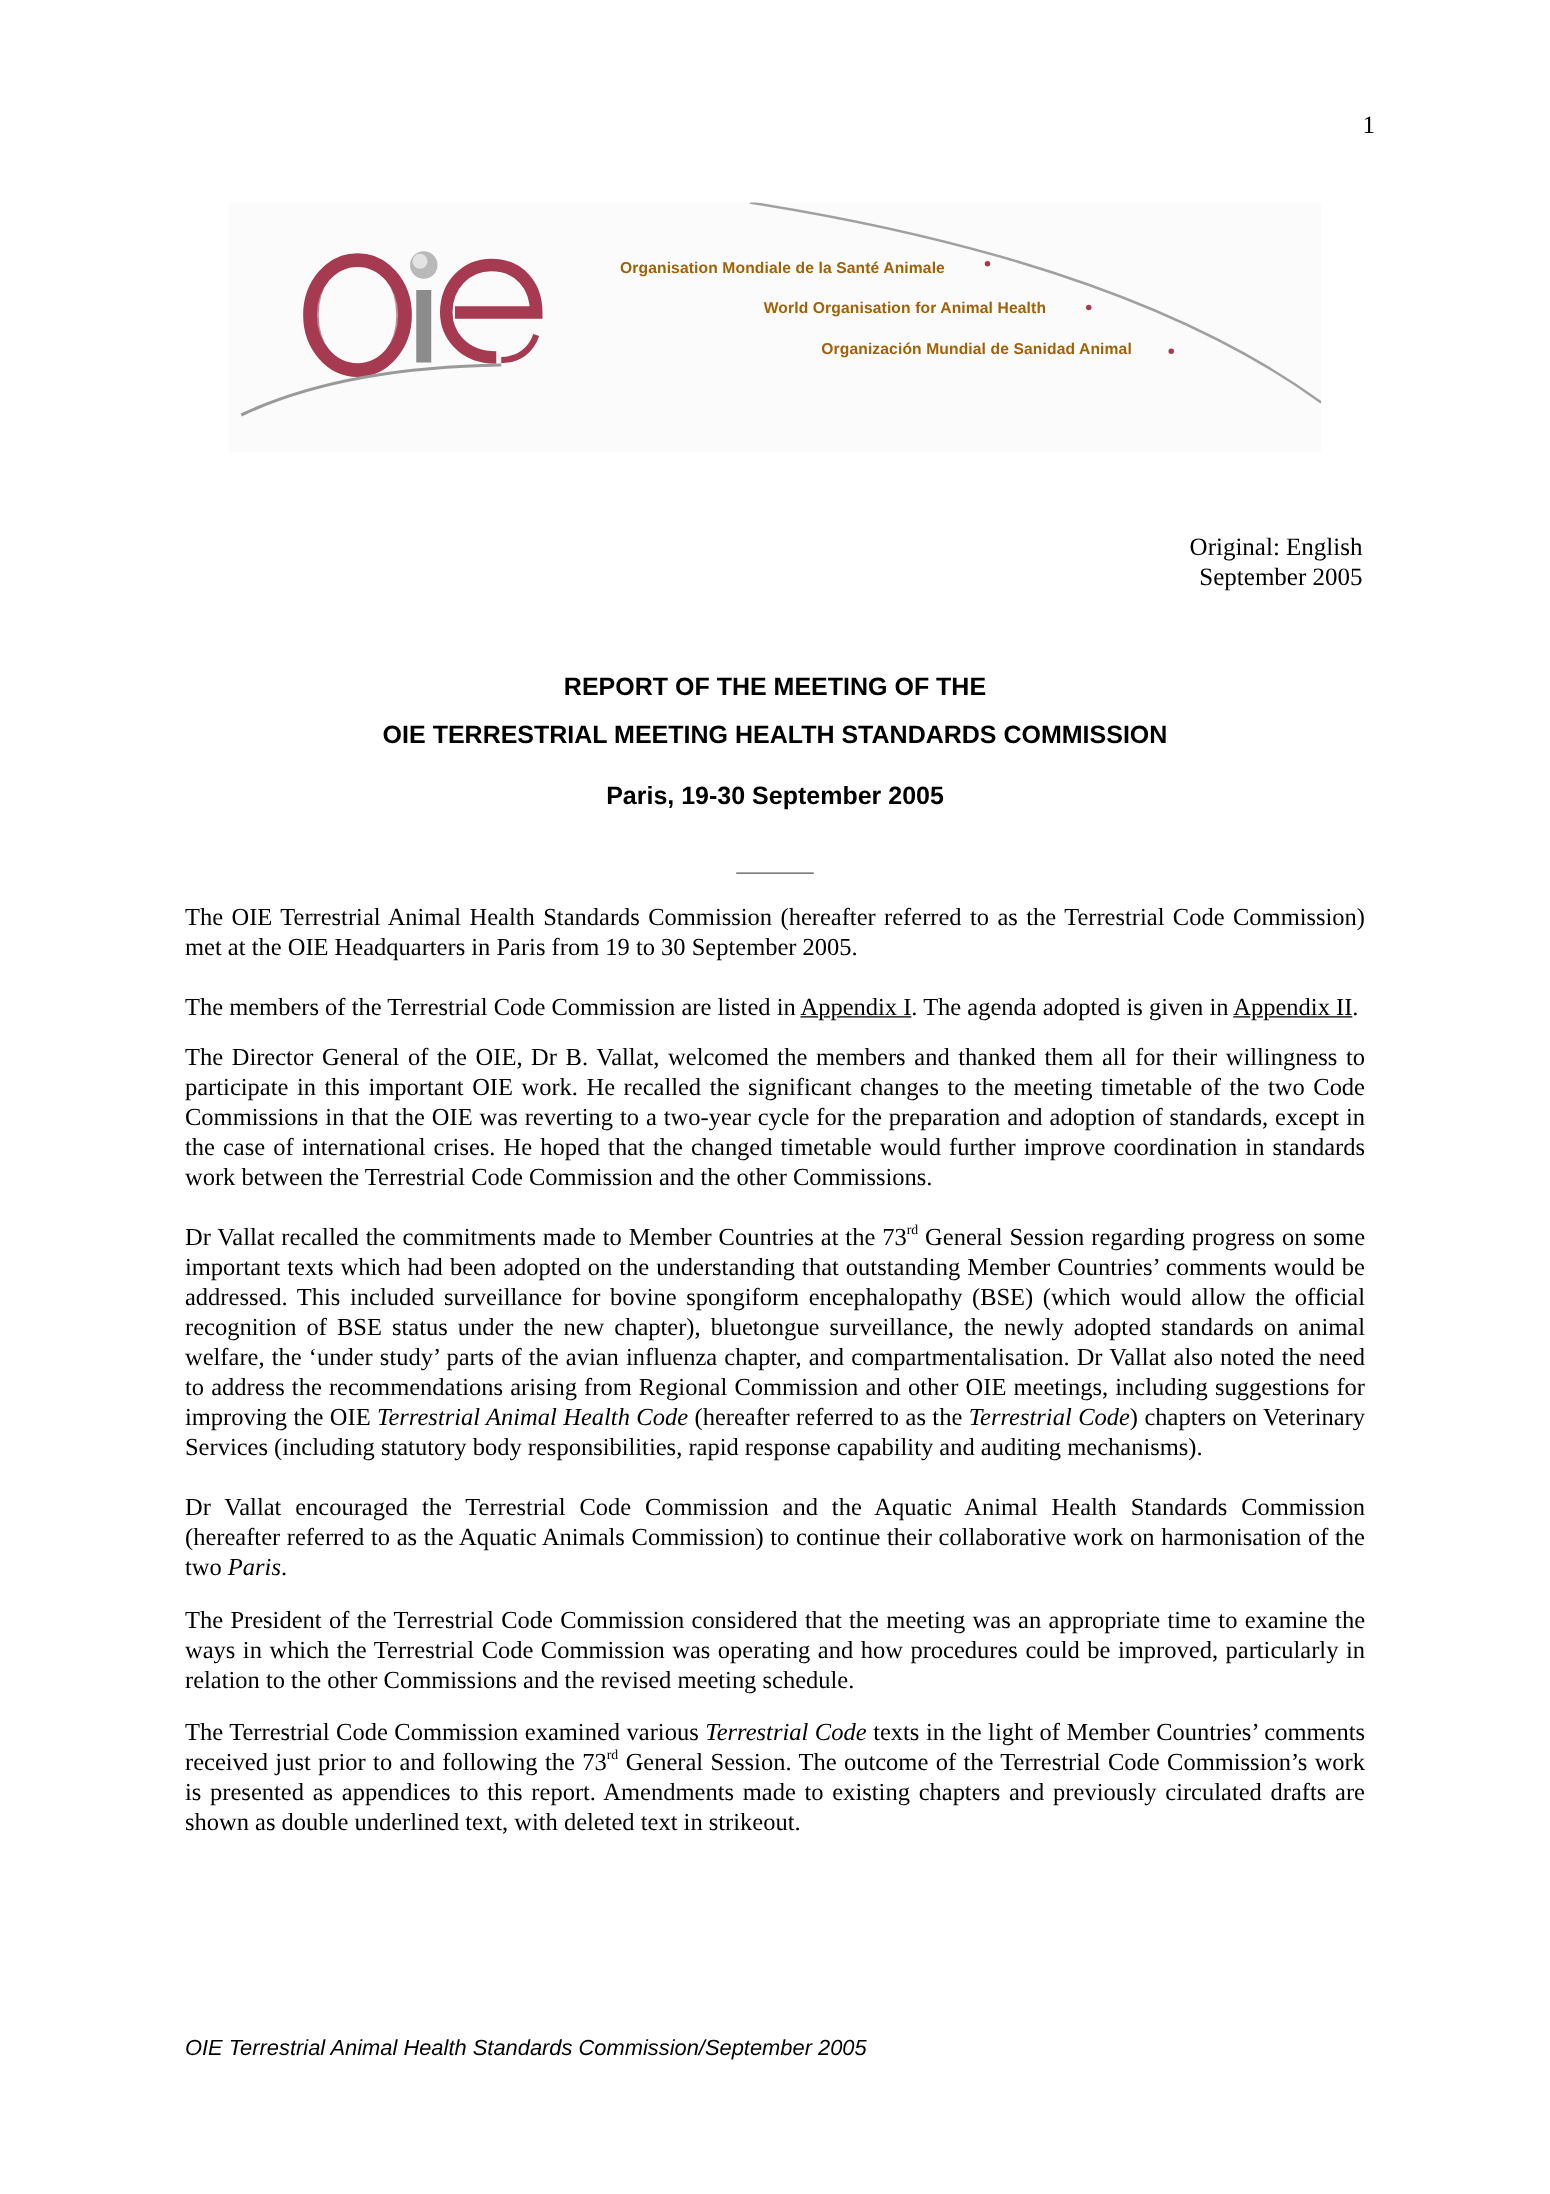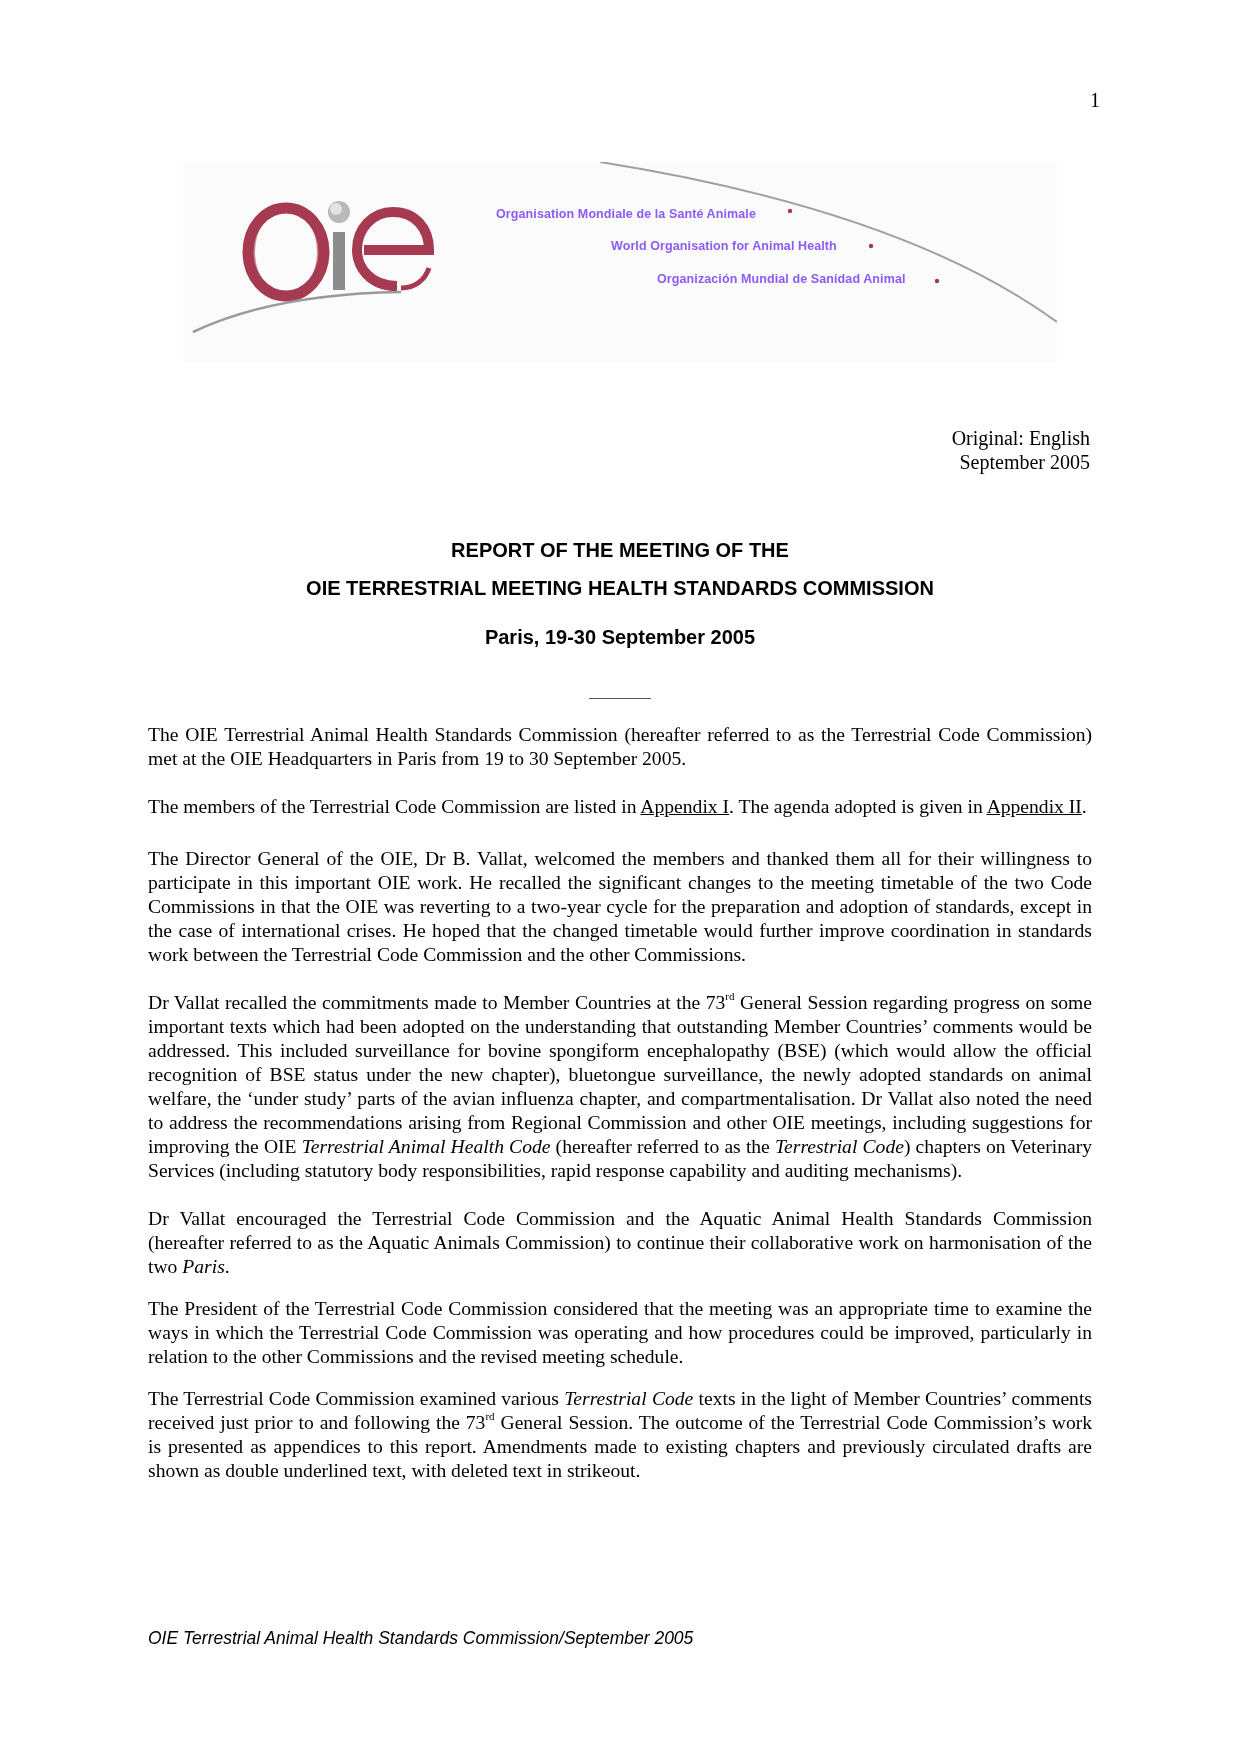--- a/index.html
+++ b/index.html
@@ -1,21 +1,21 @@
 <!DOCTYPE html>
 <html><head>
 <meta charset="utf-8">
 <style>
   html, body { margin:0; padding:0; background:#ffffff; }
   body { width:1240px; height:1755px; position:relative; overflow:hidden; color:#000; font-family:"Liberation Serif", serif; }
   .abs { position:absolute; }
   .page-num { left:1070px; top:88px; width:30px; text-align:right; font-size:20px; line-height:24px; }
   .logo-box { left:183px; top:162px; width:874px; height:200px; background:#fbfbfb; }
   .logo-svg { position:absolute; left:0; top:0; }
-  .logo-line { position:absolute; font-family:"Liberation Sans", sans-serif; font-weight:bold; font-size:12.5px; color:#8b5cf6; white-space:nowrap; letter-spacing:0.1px; }
+  .logo-line { position:absolute; font-family:"Liberation Sans", sans-serif; font-weight:bold; font-size:12.5px; color:#a16207; white-space:nowrap; letter-spacing:0.1px; }
   .orig { right:150px; top:426px; text-align:right; font-size:20px; line-height:24px; }
   .title { left:0; width:1240px; text-align:center; font-family:"Liberation Sans", sans-serif; font-weight:bold; font-size:20px; line-height:24px; }
   .sep { left:589px; top:698px; width:62px; height:0; border-top:1px solid #555; }
   .body-text { left:148px; width:944px; font-size:19.6px; line-height:24px; text-align:justify; }
   .body-text p { margin:0; }
   .u { text-decoration:underline; }
   sup { font-size:11px; line-height:0; vertical-align:9px; }
   .footer { left:148px; top:1627px; font-family:"Liberation Sans", sans-serif; font-style:italic; font-size:17.5px; line-height:22px; white-space:nowrap; }
 </style>
 </head>
@@ -57,21 +57,21 @@
 
 <div class="abs title" style="top:538px;">REPORT OF THE MEETING OF THE</div>
 <div class="abs title" style="top:576px;">OIE TERRESTRIAL MEETING HEALTH STANDARDS COMMISSION</div>
 <div class="abs title" style="top:625px;">Paris, 19-30 September 2005</div>
 
 <div class="abs sep"></div>
 
 <div class="abs body-text" style="top:723px;">
   <p style="margin-bottom:24px;">The OIE Terrestrial Animal Health Standards Commission (hereafter referred to as the Terrestrial Code Commission) met at the OIE Headquarters in Paris from 19 to 30 September 2005.</p>
 
-  <p style="margin-bottom:28px;"><span>The members of the Terrestrial Code Commission are listed in </span><span class="u">Appendix I</span><span>. The agenda adopted is given in </span><span class="u">Appendix II</span><span>.</span></p>
+  <p style="margin-bottom:16px;"><span>The members of the Terrestrial Code Commission are listed in </span><span class="u">Appendix I</span><span>. The agenda adopted is given in </span><span class="u">Appendix II</span><span>.</span></p>
 
   <p style="margin-bottom:24px;">The Director General of the OIE, Dr B. Vallat, welcomed the members and thanked them all for their willingness to participate in this important OIE work. He recalled the significant changes to the meeting timetable of the two Code Commissions in that the OIE was reverting to a two-year cycle for the preparation and adoption of standards, except in the case of international crises. He hoped that the changed timetable would further improve coordination in standards work between the Terrestrial Code Commission and the other Commissions.</p>
 
   <p style="margin-bottom:24px;"><span>Dr Vallat recalled the commitments made to Member Countries at the 73</span><sup>rd</sup><span> General Session regarding progress on some important texts which had been adopted on the understanding that outstanding Member Countries’ comments would be addressed. This included surveillance for bovine spongiform encephalopathy (BSE) (which would allow the official recognition of BSE status under the new chapter), bluetongue surveillance, the newly adopted standards on animal welfare, the ‘under study’ parts of the avian influenza chapter, and compartmentalisation. Dr Vallat also noted the need to address the recommendations arising from Regional Commission and other OIE meetings, including suggestions for improving the OIE </span><i>Terrestrial Animal Health Code</i><span> (hereafter referred to as the </span><i>Terrestrial Code</i><span>) chapters on Veterinary Services (including statutory body responsibilities, rapid response capability and auditing mechanisms).</span></p>
 
   <p style="margin-bottom:18px;"><span>Dr Vallat encouraged the Terrestrial Code Commission and the Aquatic Animal Health Standards Commission (hereafter referred to as the Aquatic Animals Commission) to continue their collaborative work on harmonisation of the two </span><i>Paris</i><span>.</span></p>
 
   <p style="margin-bottom:18px;">The President of the Terrestrial Code Commission considered that the meeting was an appropriate time to examine the ways in which the Terrestrial Code Commission was operating and how procedures could be improved, particularly in relation to the other Commissions and the revised meeting schedule.</p>
 
   <p><span>The Terrestrial Code Commission examined various </span><i>Terrestrial Code</i><span> texts in the light of Member Countries’ comments received just prior to and following the 73</span><sup>rd</sup><span> General Session. The outcome of the Terrestrial Code Commission’s work is presented as appendices to this report. Amendments made to existing chapters and previously circulated drafts are shown as double underlined text, with deleted text in strikeout.</span></p>

